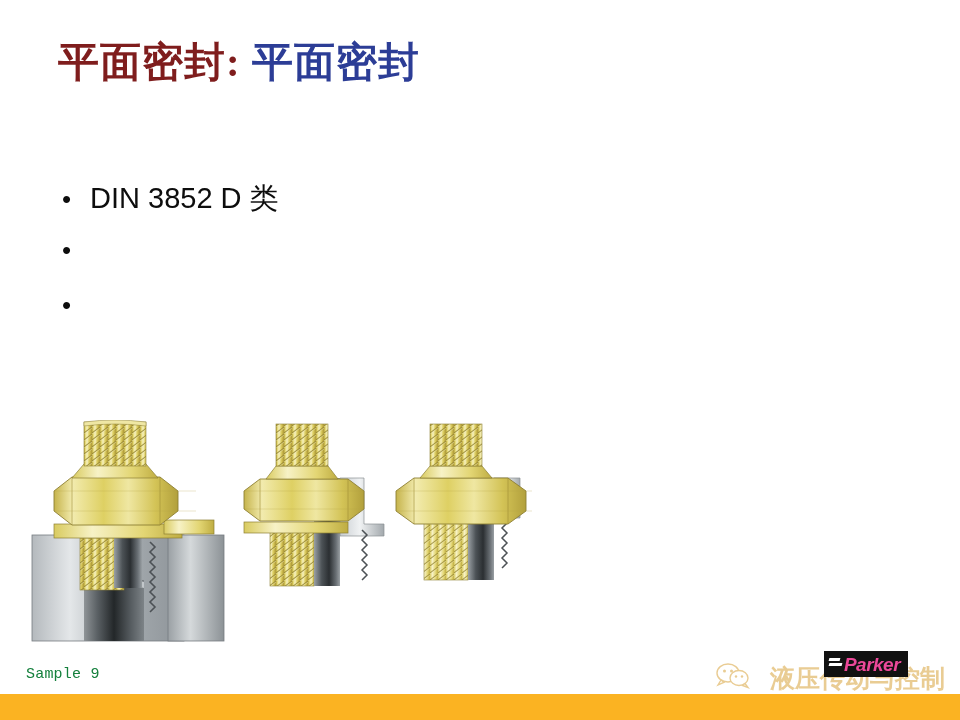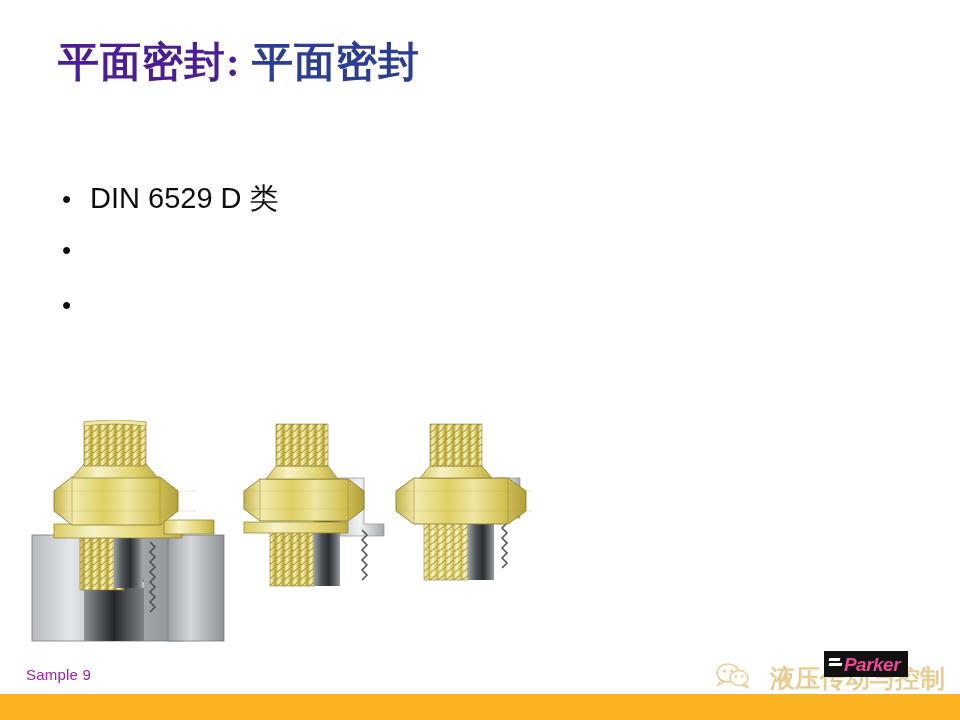--- a/index.html
+++ b/index.html
@@ -32,21 +32,21 @@
     height: 62px;
     white-space: nowrap;
   }
   .title-text {
     font-family: "Liberation Serif", "DejaVu Serif", serif;
     font-size: 41px;
     font-weight: 700;
     letter-spacing: 1px;
     line-height: 56px;
   }
-  #title-primary { color: #4c1d95; }
+  #title-primary { color: #7f1d1d; }
   #title-accent  { color: #2c3d96; }
 
   
   #bullet-list {
     position: absolute;
     left: 56px;
     top: 182px;
     width: 800px;
   }
   .bullet-row {
@@ -81,23 +81,23 @@
     width: 520px;
     height: 240px;
   }
   #illustration svg { display: block; }
 
   
   #sample-label {
     position: absolute;
     left: 26px;
     top: 666px;
-    font-family: Liberation Sans, sans-serif;
+    font-family: Liberation Mono, monospace;
     font-size: 15px;
-    color: #a21caf;
+    color: #15803d;
     letter-spacing: 0.2px;
   }
   #bottom-band {
     position: absolute;
     left: 0;
     top: 694px;
     width: 960px;
     height: 26px;
     background: #fbb322;
   }
@@ -171,21 +171,21 @@
 <div id="slide">
 
   <div id="title-block">
     <span class="title-text" id="title-primary">平面密封:</span><span class="title-text" id="title-accent"> 平面密封</span>
   </div>
 
   <div id="bullet-list">
 
     <div class="bullet-row">
       <span class="bullet-dot"></span>
-      <span class="bullet-text">DIN 6529  D 类</span>
+      <span class="bullet-text">DIN 3852  D 类</span>
     </div>
 
     <div class="bullet-row">
       <span class="bullet-dot"></span>
     </div>
 
     <div class="bullet-row">
       <span class="bullet-dot"></span>
     </div>
 

